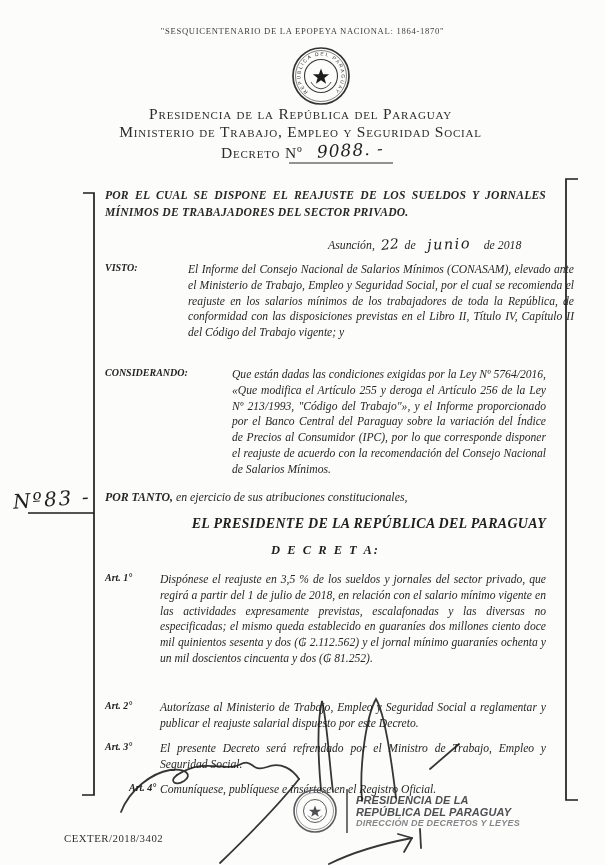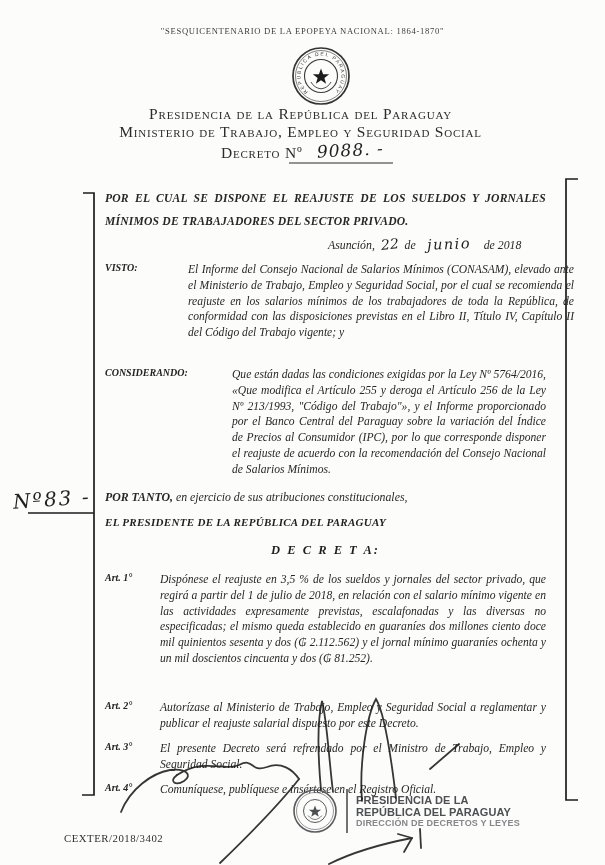--- a/index.html
+++ b/index.html
@@ -55,21 +55,21 @@
     font-style:italic;
     font-size:11.6px;
     line-height:15.8px;
     text-align:justify;
     color:#272727;
   }
   .subject{
     left:105px;top:187px;width:441px;
     font-weight:bold;
     letter-spacing:.2px;
-    line-height:23px;
+    line-height:17px;
   }
   .dateline{
     position:absolute;top:236px;left:328px;
     font-style:italic;font-size:11.8px;
     white-space:nowrap;color:#272727;
   }
   .date-day{font-size:14px;transform:rotate(-6deg);margin:0 3px;}
   .date-month{font-size:14.5px;letter-spacing:1.5px;margin:0 10px 0 8px;transform:rotate(-2deg);}
   .lbl{
     position:absolute;left:105px;
@@ -79,23 +79,23 @@
   }
   .visto-p{left:160px;top:262px;width:386px;margin-left:28px;}
   .cons-p{left:232px;top:367px;width:314px;}
   .portanto{
     position:absolute;left:105px;top:490px;width:441px;
     font-style:italic;font-size:11.8px;color:#272727;
   }
   .portanto b{font-weight:bold;}
   .president{
     position:absolute;left:105px;top:516px;width:441px;
-    text-align:left;
+    text-align:right;
     font-style:italic;font-weight:bold;
-    font-size:11px;letter-spacing:.3px;color:#1f1f1f;
+    font-size:14px;letter-spacing:.3px;color:#1f1f1f;
   }
   .decreta{
     position:absolute;left:105px;top:543px;width:441px;
     text-align:center;
     font-style:italic;font-weight:bold;
     font-size:12.5px;letter-spacing:2px;color:#1f1f1f;
   }
   .art-lbl{left:105px;}
   .art-p{left:160px;width:386px;}
   
@@ -112,20 +112,21 @@
   .stamp{
     position:absolute;left:292px;top:788px;
     display:flex;align-items:center;gap:8px;
   }
   .stamp-divider{
     width:2px;height:44px;background:#717276;
   }
   .stamp-text{
     font-family:"Liberation Sans","DejaVu Sans",sans-serif;
     line-height:1.12;
+    font-style:italic;
   }
   .stamp-l1,.stamp-l2{
     font-weight:bold;font-size:11px;color:#4e4f53;letter-spacing:.1px;
   }
   .stamp-l3{
     font-size:9px;color:#85868a;font-weight:bold;letter-spacing:.2px;
   }
   .overlay{position:absolute;left:0;top:0;pointer-events:none;}
   .seal-top{position:absolute;left:289px;top:44px;}
   .stamp-seal{flex:0 0 auto;}
@@ -187,21 +188,21 @@
 
   <div class="lbl art-lbl" style="top:572px;">Art. 1°</div>
   <div class="para art-p" style="top:572px;">Dispónese el reajuste en 3,5 % de los sueldos y jornales del sector privado, que regirá a partir del 1 de julio de 2018, en relación con el salario mínimo vigente en las actividades expresamente previstas, escalafonadas y las diversas no especificadas; el mismo queda establecido en guaraníes dos millones ciento doce mil quinientos sesenta y dos (₲ 2.112.562) y el jornal mínimo guaraníes ochenta y un mil doscientos cincuenta y dos (₲ 81.252).</div>
 
   <div class="lbl art-lbl" style="top:700px;">Art. 2°</div>
   <div class="para art-p" style="top:700px;">Autorízase al Ministerio de Trabajo, Empleo y Seguridad Social a reglamentar y publicar el reajuste salarial dispuesto por este Decreto.</div>
 
   <div class="lbl art-lbl" style="top:741px;">Art. 3°</div>
   <div class="para art-p" style="top:741px;">El presente Decreto será refrendado por el Ministro de Trabajo, Empleo y Seguridad Social.</div>
 
-  <div class="lbl art-lbl" style="top:782px;">Art. 4°</div>
+  <div class="lbl art-lbl" style="top:782px;margin-left:24px;">Art. 4°</div>
   <div class="para art-p" style="top:782px;">Comuníquese, publíquese e insértese en el Registro Oficial.</div>
 
   <div class="cexter">CEXTER/2018/3402</div>
 
   <div class="stamp">
     <svg class="stamp-seal" width="46" height="46" viewBox="0 0 46 46" aria-hidden="true">
       <circle cx="23" cy="23" r="21" fill="none" stroke="#5a5b5e" stroke-width="1.6"></circle>
       <circle cx="23" cy="23" r="18.5" fill="none" stroke="#6a6b6e" stroke-width="0.7"></circle>
       <circle cx="23" cy="23" r="11.5" fill="none" stroke="#5a5b5e" stroke-width="1"></circle>
       <path d="M23 17.5 L24.6 21.7 L29.1 21.8 L25.5 24.4 L26.8 28.7 L23 26.2 L19.2 28.7 L20.5 24.4 L16.9 21.8 L21.4 21.7 Z" fill="#4e4f53"></path>

